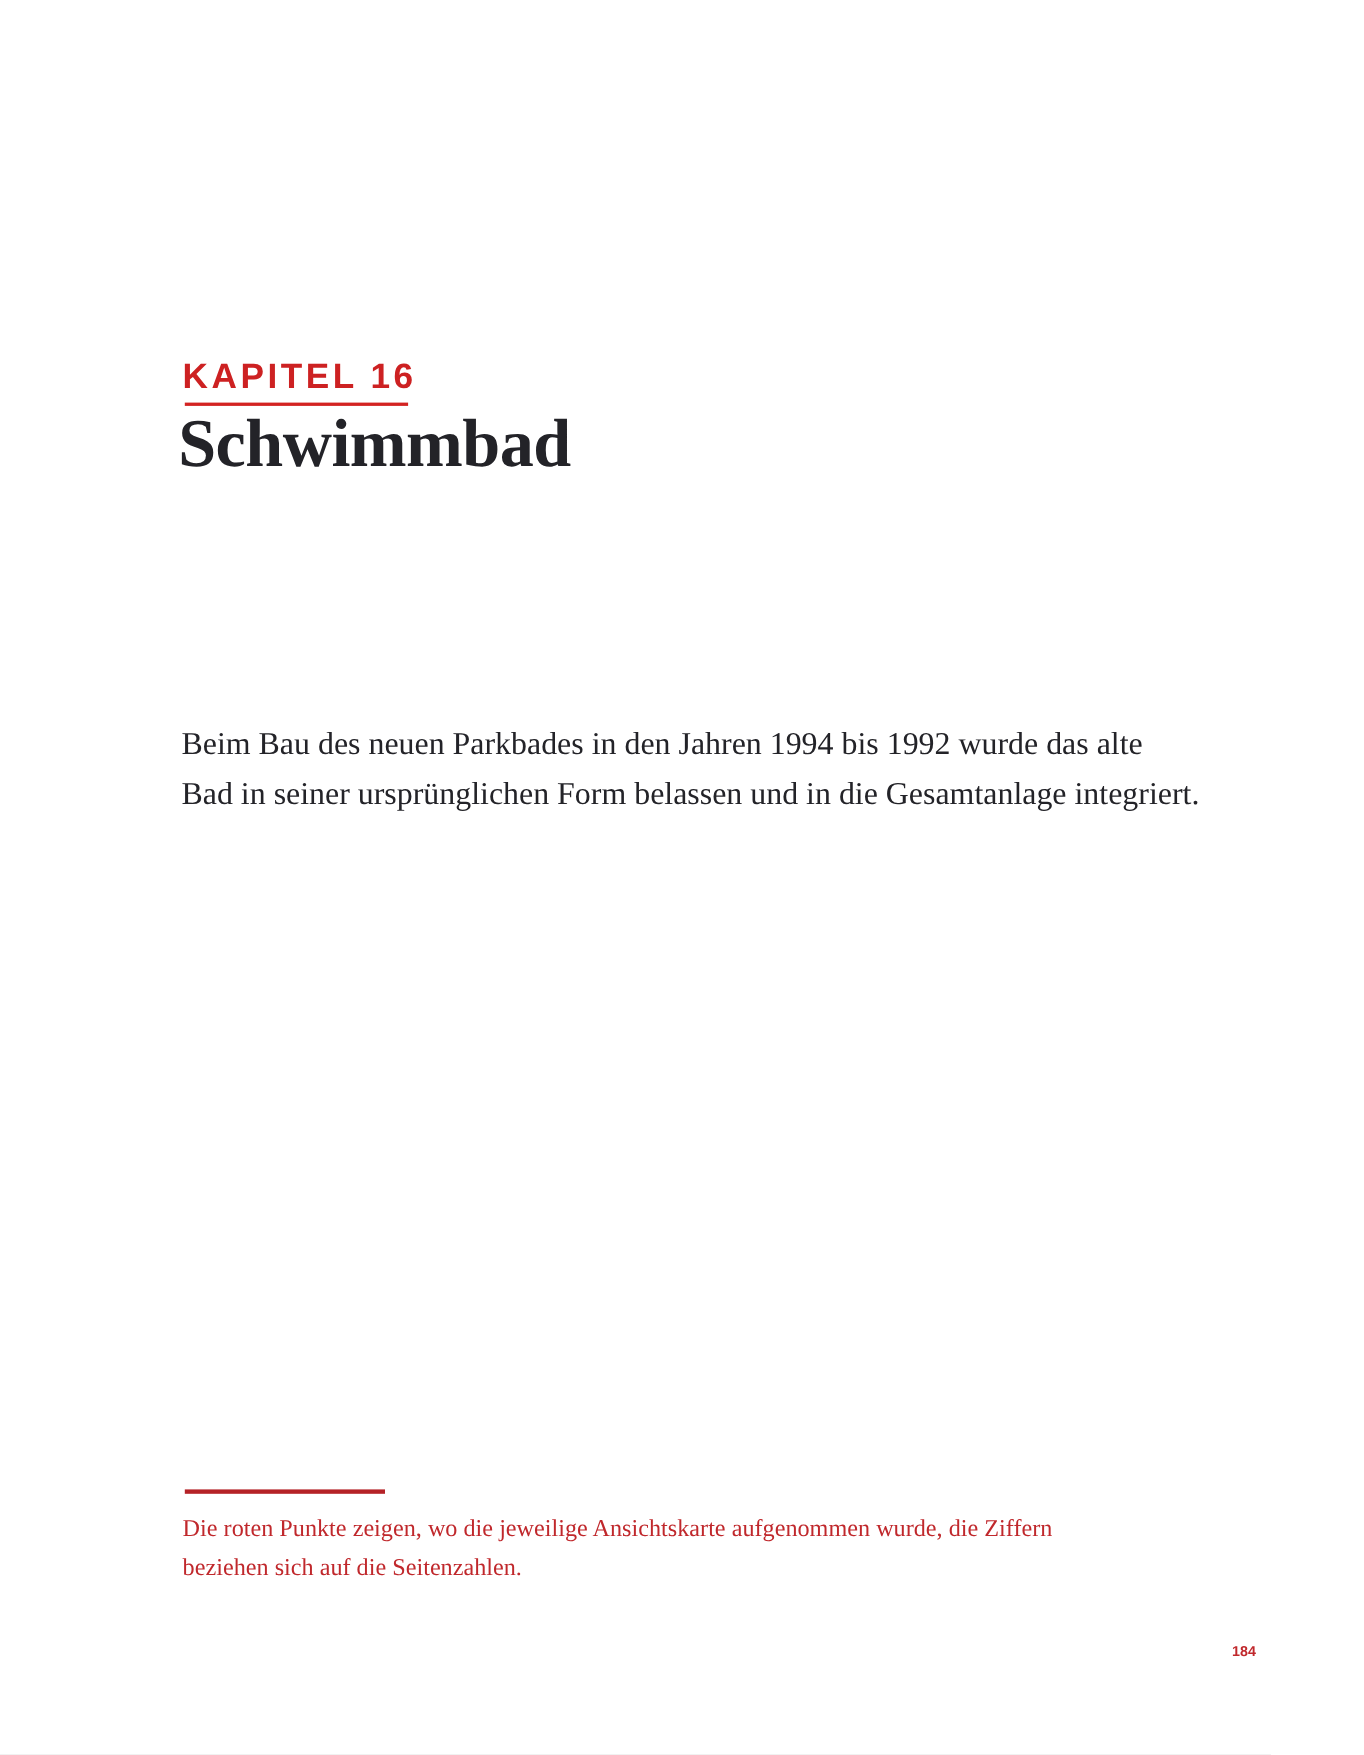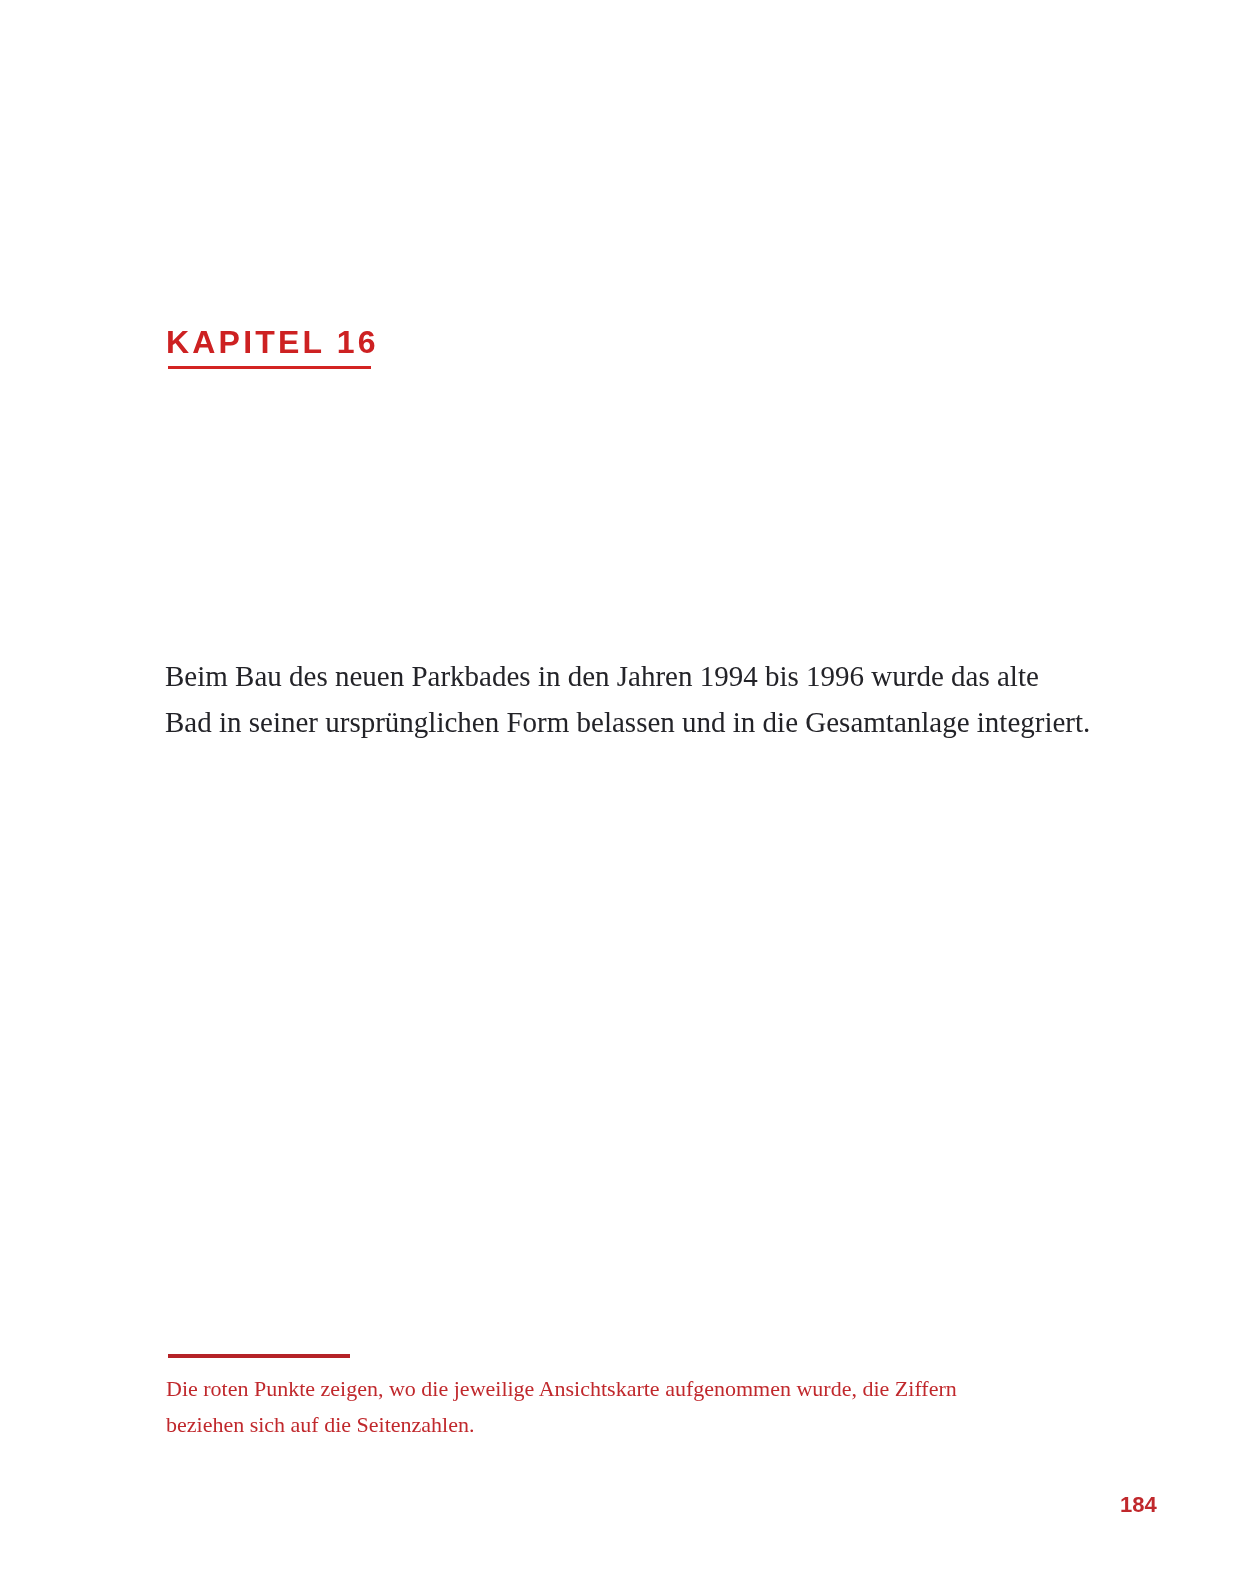--- a/index.html
+++ b/index.html
@@ -77,37 +77,38 @@
     font-size:22px;
     line-height:36px;
     color:var(--red-muted);
     white-space:pre;
   }
   .page-number{
     position:absolute;
     left:1120px; top:1494px;
     font-family:"Liberation Sans", sans-serif;
     font-weight:700;
-    font-size:22px;
+    font-size:13px;
     line-height:1;
     color:var(--red-muted);
   }
 </style>
 </head>
 <body>
 
 <div class="page">
 
   <div class="kicker">KAPITEL 16</div>
 
   <div class="rule-top"></div>
 
+  <h1 class="chapter-title">Schwimmbad</h1>
 
 
-  <p class="body-para para-2">Beim Bau des neuen Parkbades in den Jahren 1994 bis 1996 wurde das alte
+  <p class="body-para para-2">Beim Bau des neuen Parkbades in den Jahren 1994 bis 1992 wurde das alte
 Bad in seiner ursprünglichen Form belassen und in die Gesamtanlage integriert.</p>
 
   <div class="rule-bottom"></div>
 
   <p class="footnote">Die roten Punkte zeigen, wo die jeweilige Ansichtskarte aufgenommen wurde, die Ziffern
 beziehen sich auf die Seitenzahlen.</p>
 
   <div class="page-number">184</div>
 
 </div>

